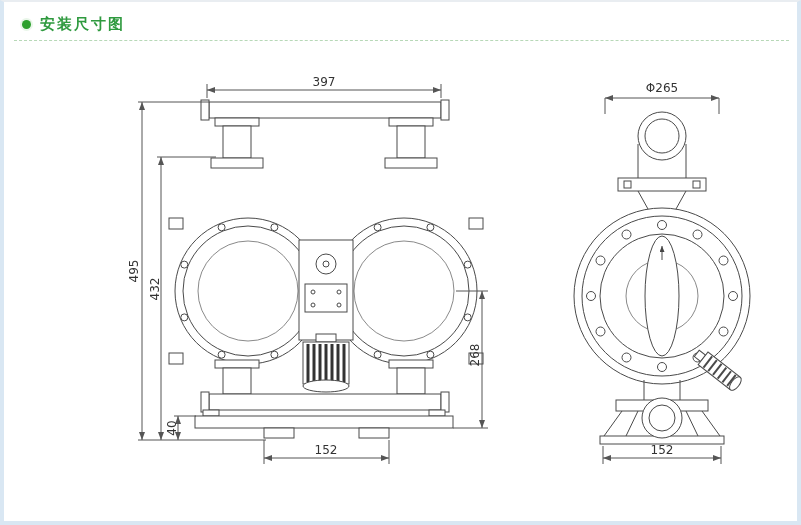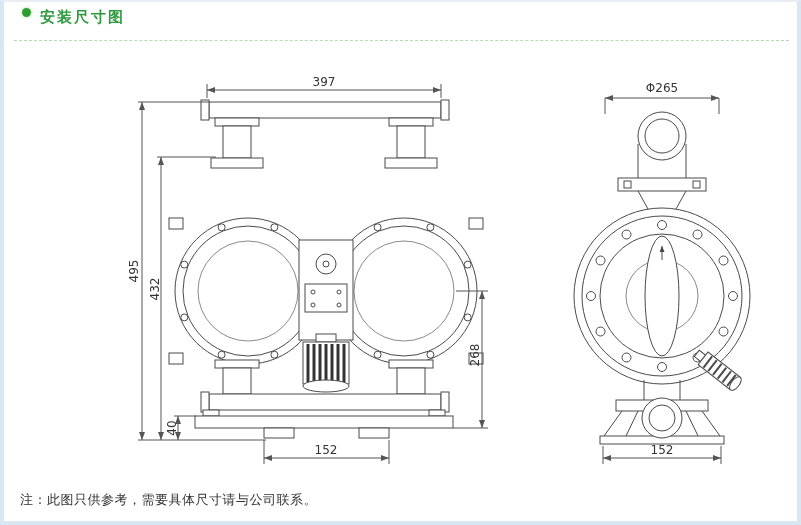--- a/index.html
+++ b/index.html
@@ -10,21 +10,21 @@
     background:#ffffff;
     border-top:2px solid #e9edf1;
     border-left:4px solid #d9e7f3;
     border-right:4px solid #d9e7f3;
     border-bottom:4px solid #d9e7f3;
     font-family:"DejaVu Sans","Liberation Sans",sans-serif;
     overflow:hidden;
   }
   .header{
     position:absolute;top:6px;left:10px;right:8px;height:32px;
-    display:flex;align-items:flex-start;gap:9px;
+    display:flex;align-items:center;gap:9px;
     border-bottom:1px dashed #b7d8b7;
   }
   .dot{
     width:9px;height:9px;border-radius:50%;
     background:#2ca02c;box-shadow:0 0 0 2px #e9f6e9;
     margin-left:8px;flex:0 0 auto;
   }
   .title{
     color:#2f9a3f;font-size:15px;font-weight:bold;letter-spacing:2px;
   }
@@ -259,15 +259,14 @@
 
       <line x1="599" y1="444" x2="599" y2="462"></line>
       <line x1="717" y1="444" x2="717" y2="462"></line>
       <line x1="599" y1="456" x2="717" y2="456" marker-start="url(#arr)" marker-end="url(#arr)"></line>
     </g>
 
     <text x="658" y="90" text-anchor="middle">Φ265</text>
     <text x="658" y="452" text-anchor="middle">152</text>
   </svg>
 
-  <div class="note">注：此图只供参考，需要具体尺寸请与公司联系。</div>
 
 </div>
 
 </body></html>

